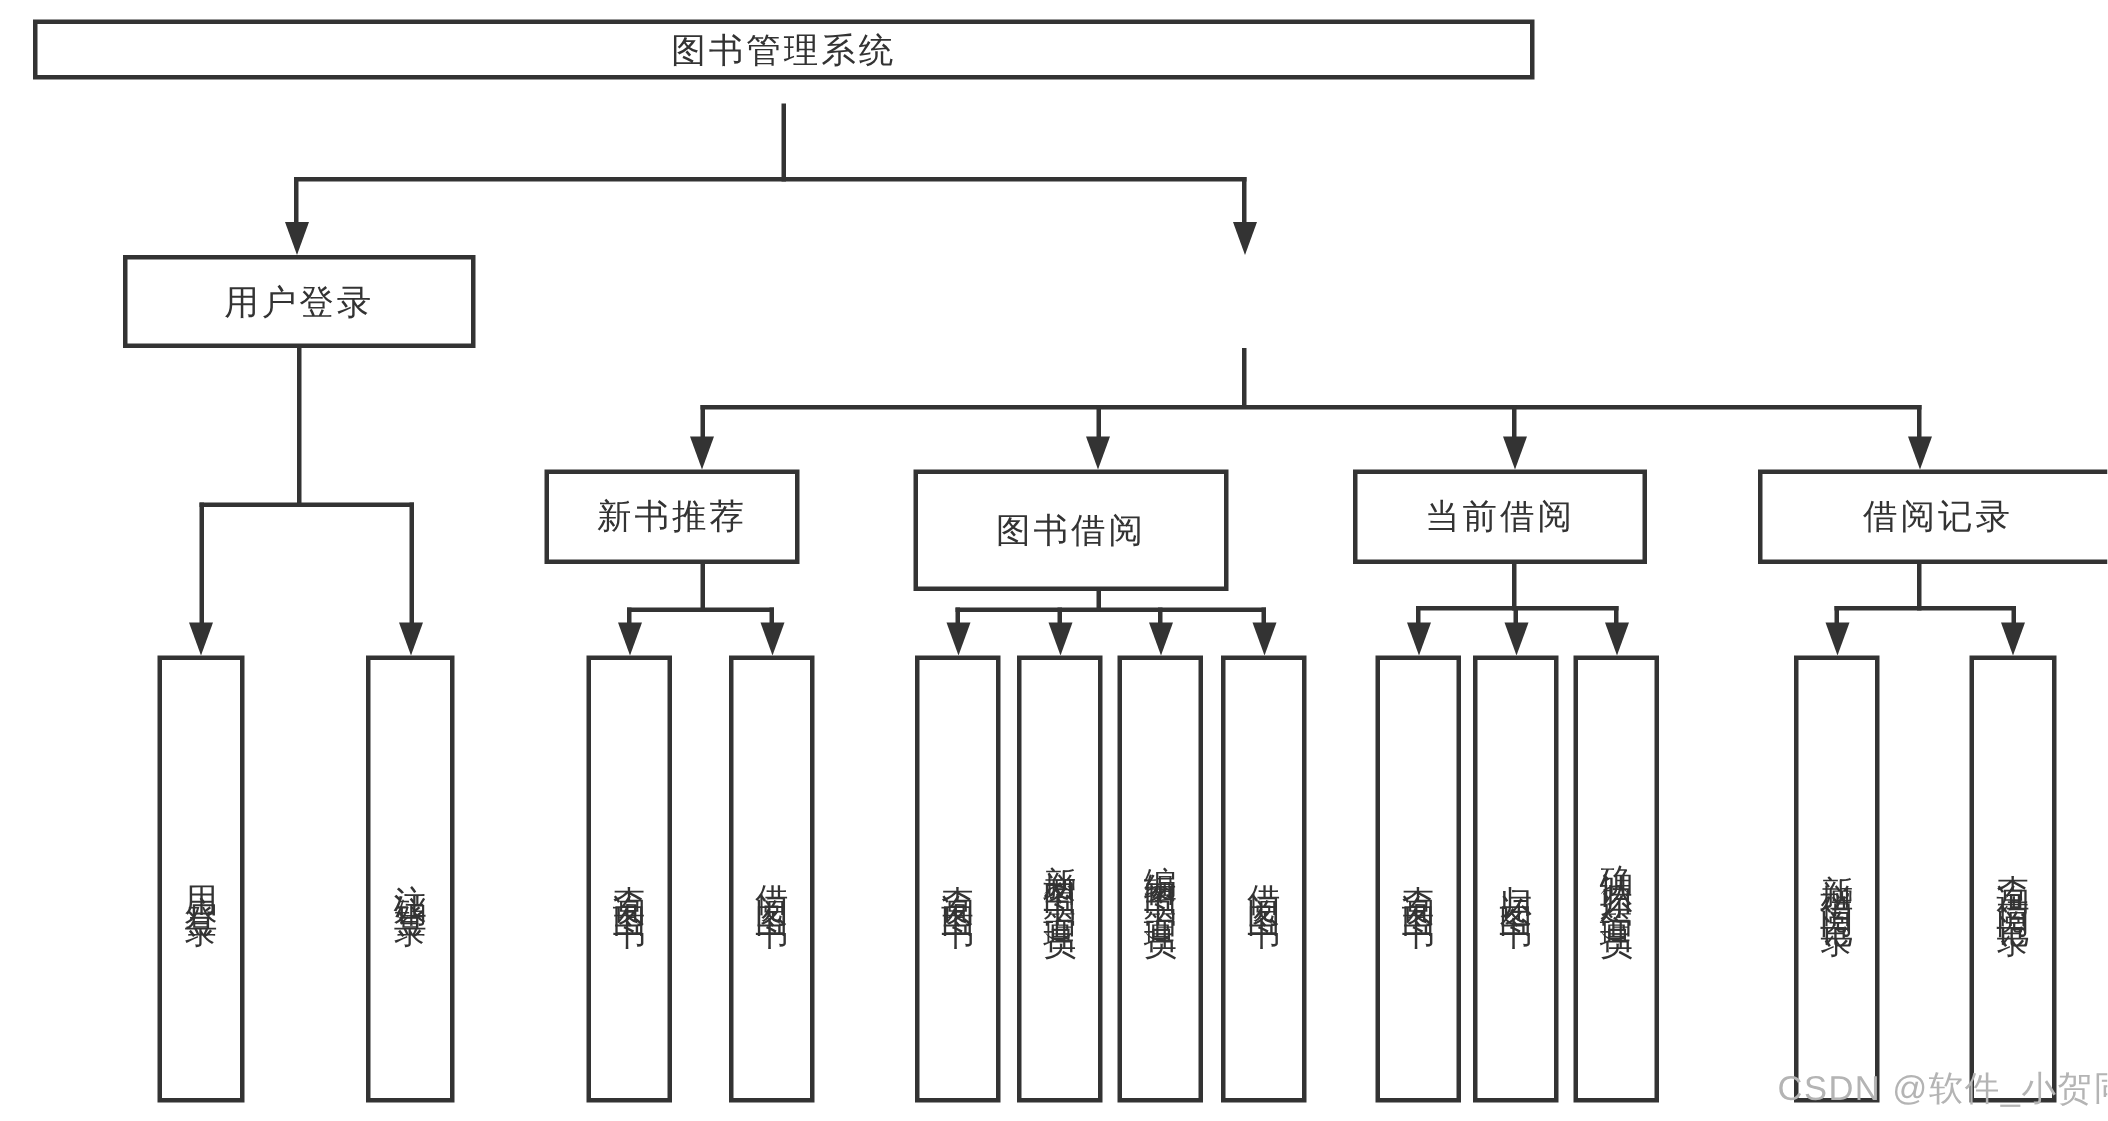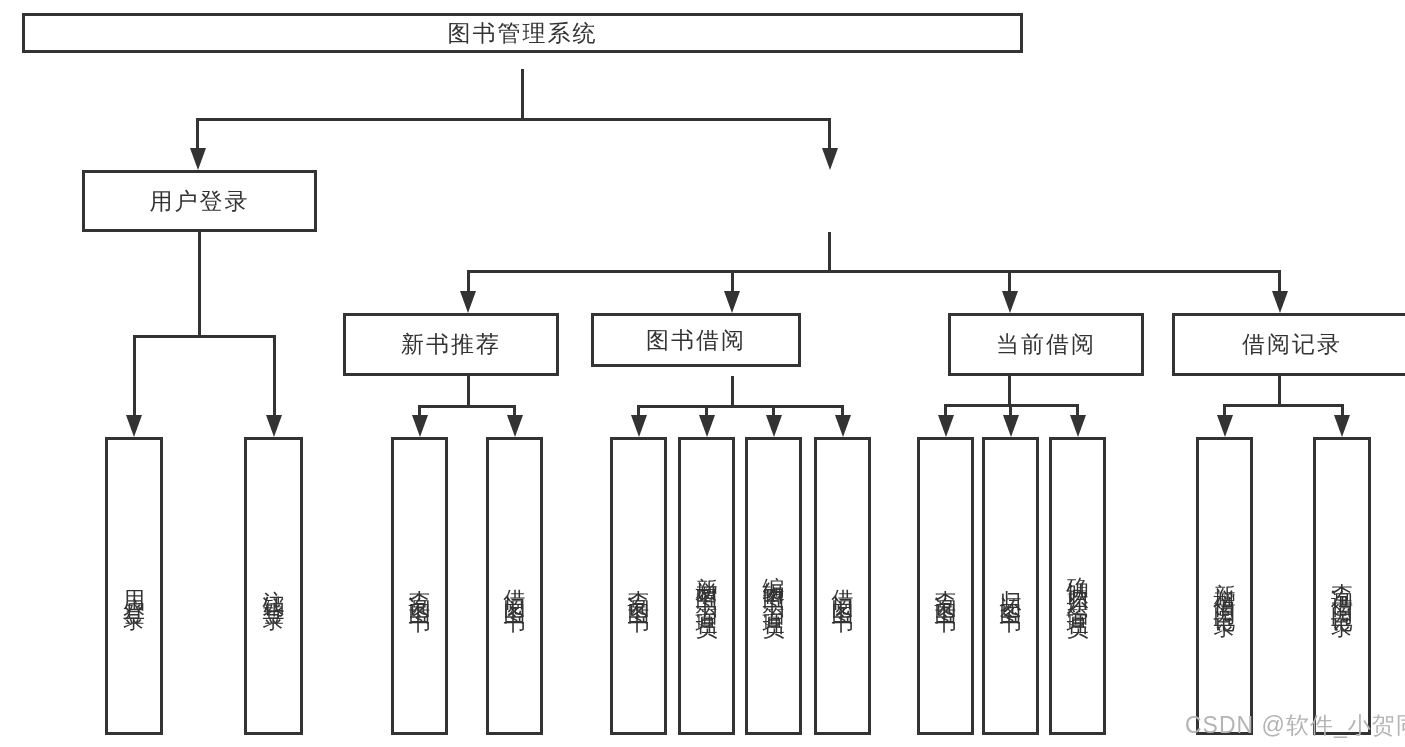--- a/index.html
+++ b/index.html
@@ -32,23 +32,23 @@
 </style>
 </head>
 <body>
 
 <div id="stage">
 
   <div class="node" style="left:22px;top:13px;width:1001px;height:40px">图书管理系统</div>
 
   <div class="node" style="left:82px;top:170px;width:235px;height:62px">用户登录</div>
 
-  <div class="node" style="left:343px;top:313px;width:216px;height:63px">新书推荐</div>
-  <div class="node" style="left:591px;top:313px;width:210px;height:54px">图书借阅</div>
-  <div class="node" style="left:948px;top:313px;width:196px;height:63px">当前借阅</div>
+  <div class="node" style="left:363px;top:313px;width:170px;height:63px">新书推荐</div>
+  <div class="node" style="left:609px;top:313px;width:210px;height:81px">图书借阅</div>
+  <div class="node" style="left:902px;top:313px;width:196px;height:63px">当前借阅</div>
   <div class="node" style="left:1172px;top:313px;width:240px;height:63px">借阅记录</div>
 
   <div class="leaf" style="left:105px;width:58px">用户登录</div>
   <div class="leaf" style="left:244px;width:59px">注销登录</div>
 
   <div class="leaf" style="left:391px;width:57px">查询图书</div>
   <div class="leaf" style="left:486px;width:57px">借阅图书</div>
 
   <div class="leaf" style="left:610px;width:57px">查询图书</div>
   <div class="leaf" style="left:678px;width:57px;letter-spacing:6px">新增图书（管理员）</div>

